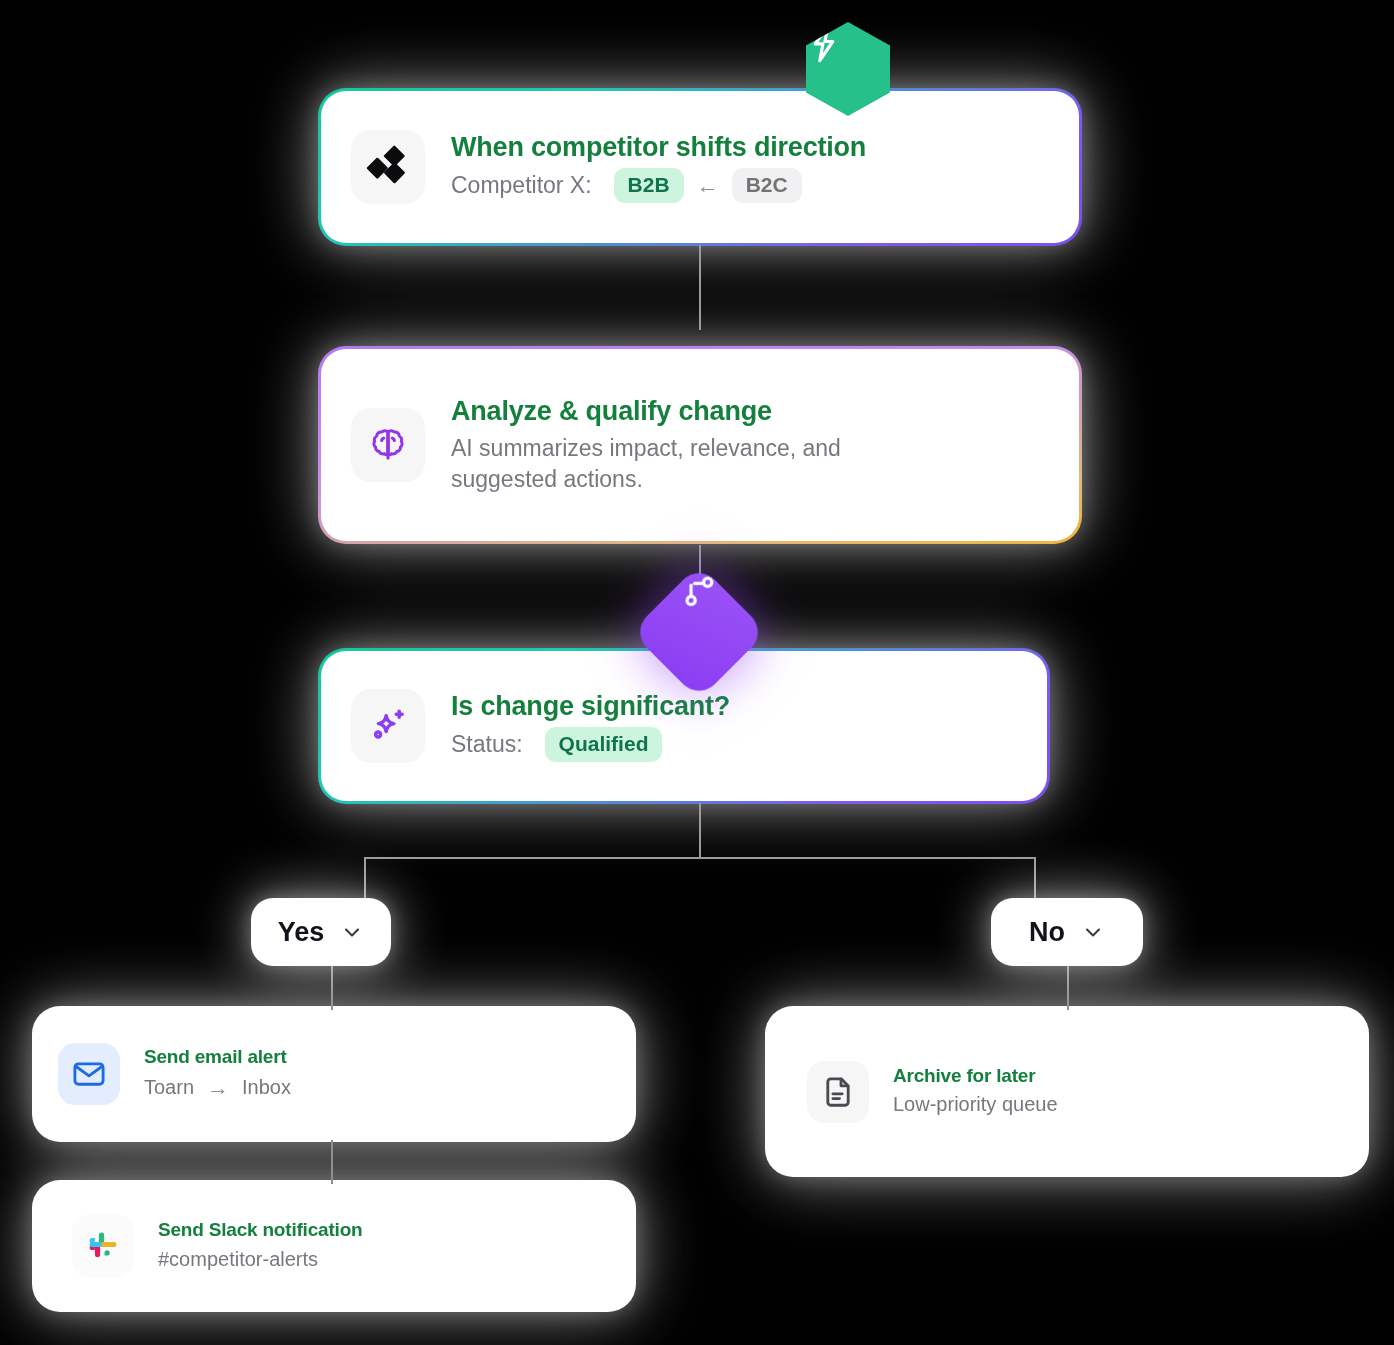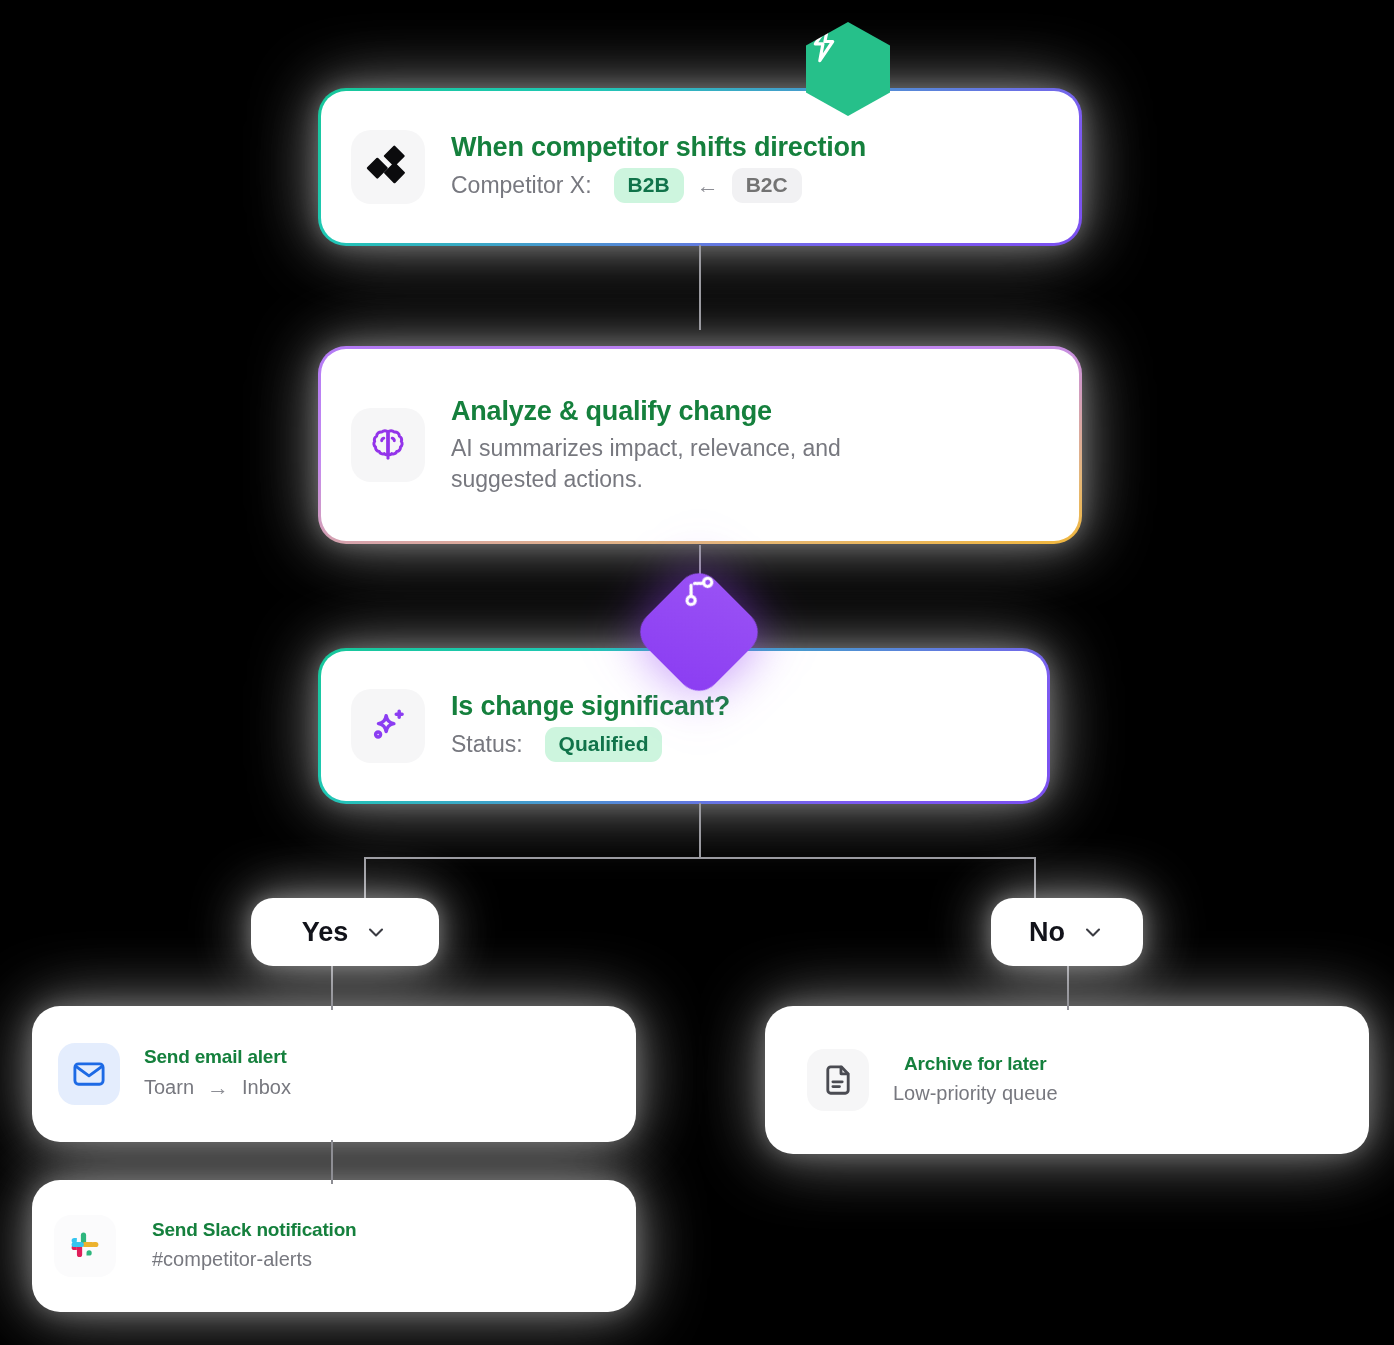--- a/index.html
+++ b/index.html
@@ -195,21 +195,21 @@
       <div class="txt">
         <div class="title">Is change significant?</div>
         <div class="sub">
           <span class="lbl">Status:</span>
           <span class="pill green">Qualified</span>
         </div>
       </div>
     </div>
   </div>
 
-  <div class="branch" style="left:251px; top:898px; width:188px;">
+  <div class="branch" style="left:251px; top:898px; width:140px;">
     <span class="btxt">Yes</span>
     <svg width="24" height="24" viewBox="0 0 24 24" fill="none" stroke="#3a3b42" stroke-width="2.1" stroke-linecap="round" stroke-linejoin="round">
       <path d="M6 9.5 12 15.5 18 9.5"></path>
     </svg>
   </div>
 
   <div class="branch" style="left:991px; top:898px; width:152px;">
     <span class="btxt">No</span>
     <svg width="24" height="24" viewBox="0 0 24 24" fill="none" stroke="#3a3b42" stroke-width="2.1" stroke-linecap="round" stroke-linejoin="round">
       <path d="M6 9.5 12 15.5 18 9.5"></path>
@@ -229,21 +229,21 @@
         <div class="sub sm">
           <span>Toarn</span>
           <span class="arrow">→</span>
           <span>Inbox</span>
         </div>
       </div>
     </div>
   </div>
 
   <div class="card plain" style="left:32px; top:1180px; width:604px; height:132px;">
-    <div class="inner" style="padding:0 22px; gap:36px;">
+    <div class="inner" style="padding:0 40px; gap:24px;">
       <div class="tile sm white">
         <svg width="38" height="38" viewBox="0 0 24 24">
           <g>
             <path d="M5.2 14.6a1.65 1.65 0 1 1 0-3.3h1.65v3.3H5.2z" fill="#e01e5a"></path>
             <path d="M7.05 11.3h4.4a1.65 1.65 0 0 1 0 3.3h-4.4v-3.3z" fill="#e01e5a" opacity="0"></path>
             <path d="M9.4 18.8a1.65 1.65 0 1 1 3.3 0v1.65h-3.3V18.8z" fill="#e01e5a" opacity="0"></path>
             <path d="M6.9 12.95a1.65 1.65 0 1 1 3.3 0v4.4a1.65 1.65 0 0 1-3.3 0v-4.4z" fill="#e01e5a"></path>
             <path d="M9.4 5.2a1.65 1.65 0 1 1 3.3 0v4.45a1.65 1.65 0 0 1-3.3 0V5.2z" fill="#2eb67d"></path>
             <path d="M14.6 6.9a1.65 1.65 0 1 1 0 3.3h-1.65V8.55c0-.91.74-1.65 1.65-1.65z" fill="#2eb67d" opacity="0"></path>
             <path d="M16.35 9.4a1.65 1.65 0 1 1 0 3.3h-4.4a1.65 1.65 0 0 1 0-3.3h4.4z" fill="#ecb22e"></path>
@@ -255,21 +255,21 @@
           </g>
         </svg>
       </div>
       <div class="txt" style="gap:4px;">
         <div class="title sm">Send Slack notification</div>
         <div class="sub sm">#competitor-alerts</div>
       </div>
     </div>
   </div>
 
-  <div class="card plain" style="left:765px; top:1006px; width:604px; height:148px;text-align:center;">
+  <div class="card plain" style="left:765px; top:1006px; width:604px; height:171px;">
     <div class="inner" style="padding:0 42px; gap:24px;">
       <div class="tile sm">
         <svg width="36" height="36" viewBox="0 0 24 24" fill="none" stroke="#4a4b52" stroke-width="1.9" stroke-linecap="round" stroke-linejoin="round">
           <path d="M14.2 3.2H7.1A1.9 1.9 0 0 0 5.2 5.1v13.8a1.9 1.9 0 0 0 1.9 1.9h9.8a1.9 1.9 0 0 0 1.9-1.9V8.0l-4.6-4.8z"></path>
           <path d="M14.0 3.4v4.5h4.6"></path>
           <path d="M8.6 13.2h6.2M8.6 16.4h4.4"></path>
         </svg>
       </div>
       <div class="txt" style="gap:4px;">
         <div class="title sm">Archive for later</div>

